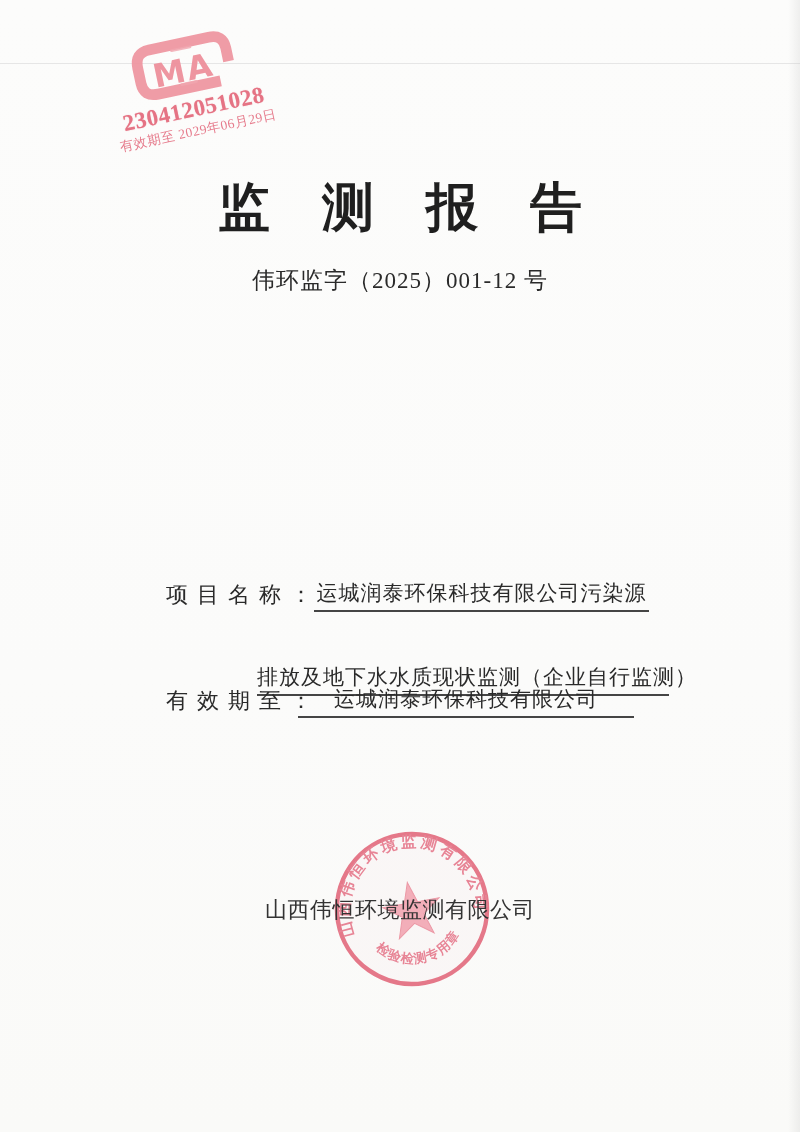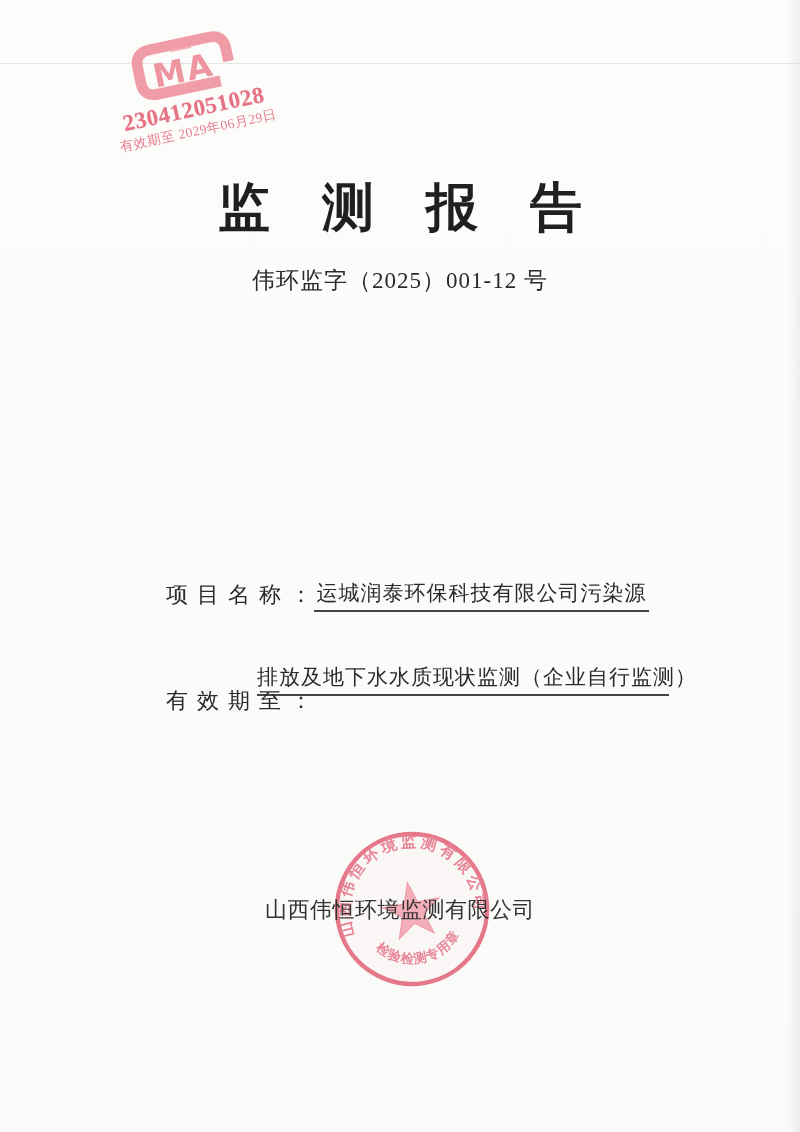--- a/index.html
+++ b/index.html
@@ -138,20 +138,21 @@
 
   <div class="title">监　测　报　告</div>
 
   <div class="doc-number">伟环监字（2025）001-12 号</div>
 
   <div class="field-label label-project">项目名称：</div>
   <div class="field-value value-1">运城润泰环保科技有限公司污染源</div>
   <div class="field-value value-2">排放及地下水水质现状监测（企业自行监测）</div>
 
   <div class="field-label label-client">有效期至：</div>
+  <div class="field-value value-3">运城润泰环保科技有限公司</div>
 
   <div class="footer-company">山西伟恒环境监测有限公司</div>
 
   <svg class="seal" viewBox="-83 -83 166 166" aria-hidden="true">
     <defs>
       <path id="sealTopArc" d="M -60,20 A 63,63 0 1,1 60,20"></path>
       <path id="sealBotArc" d="M -43.7,31.7 A 54,54 0 0,0 43.7,31.7"></path>
     </defs>
     <circle class="seal-ring" cx="0" cy="0" r="75"></circle>
     <polygon class="seal-star" points="0,-27 6.76,-6.3 28.53,-6.27 10.94,6.55 17.63,27.27 0,14.5 -17.63,27.27 -10.94,6.55 -28.53,-6.27 -6.76,-6.3"></polygon>

